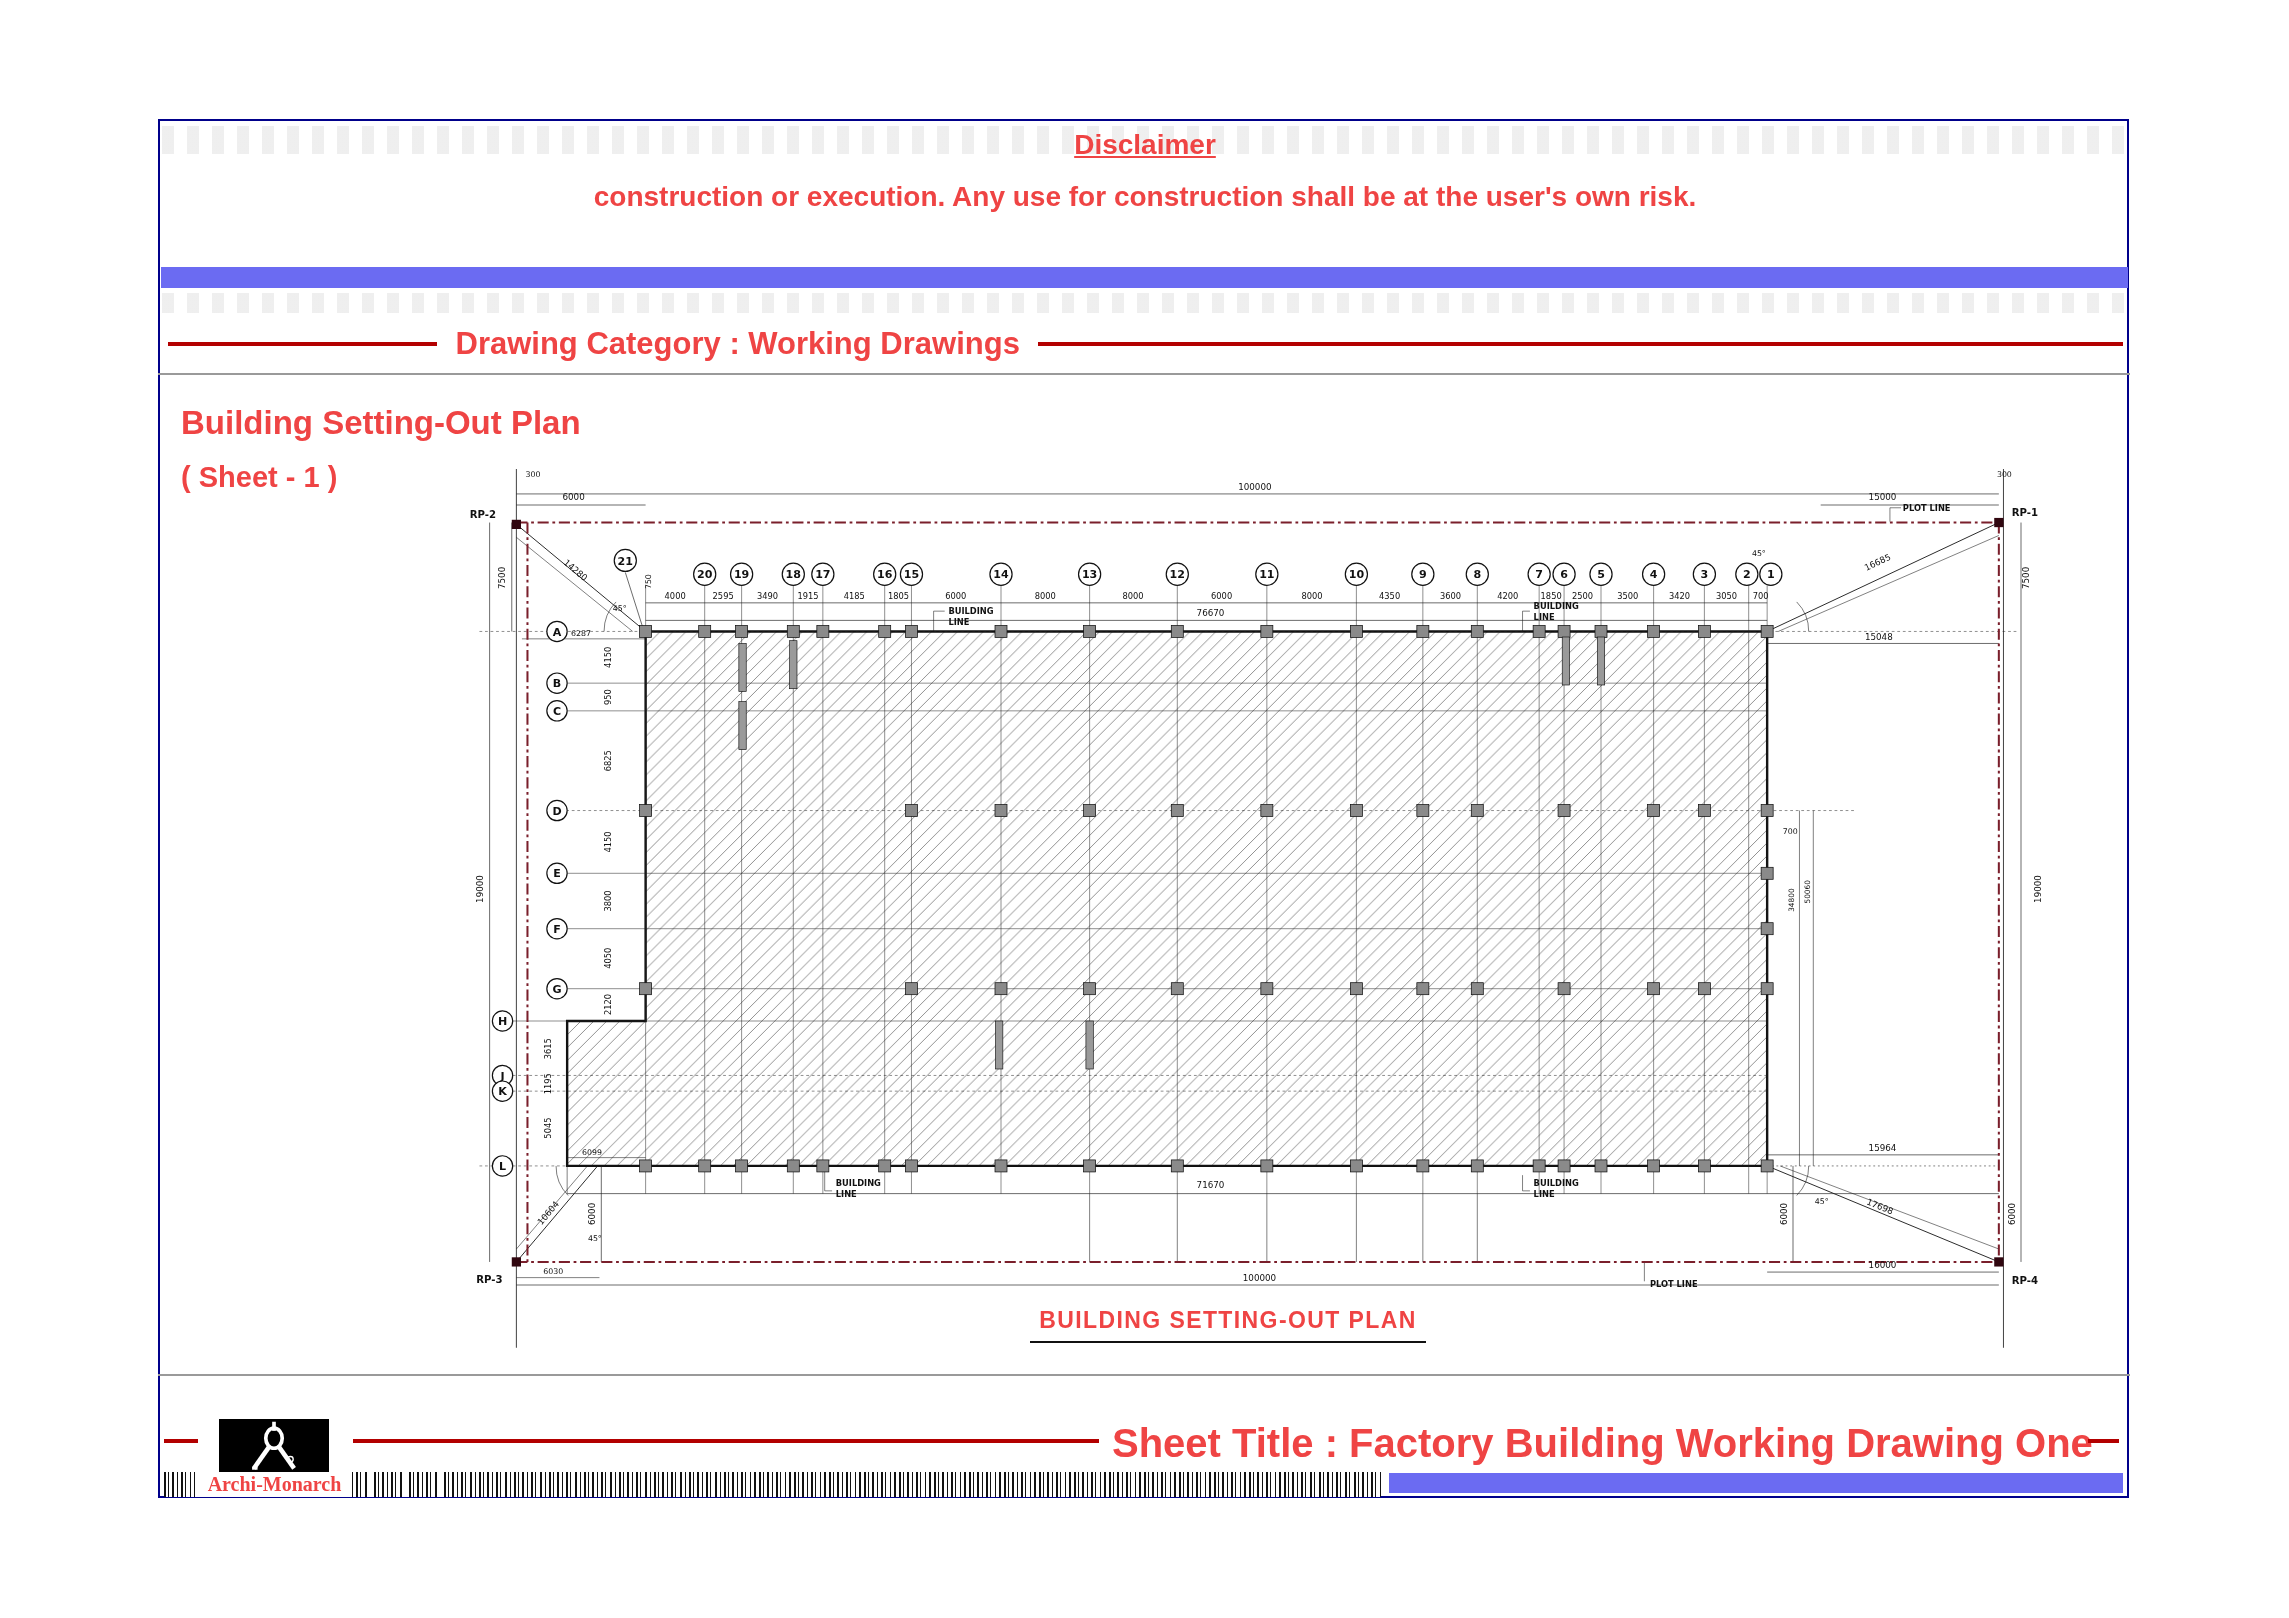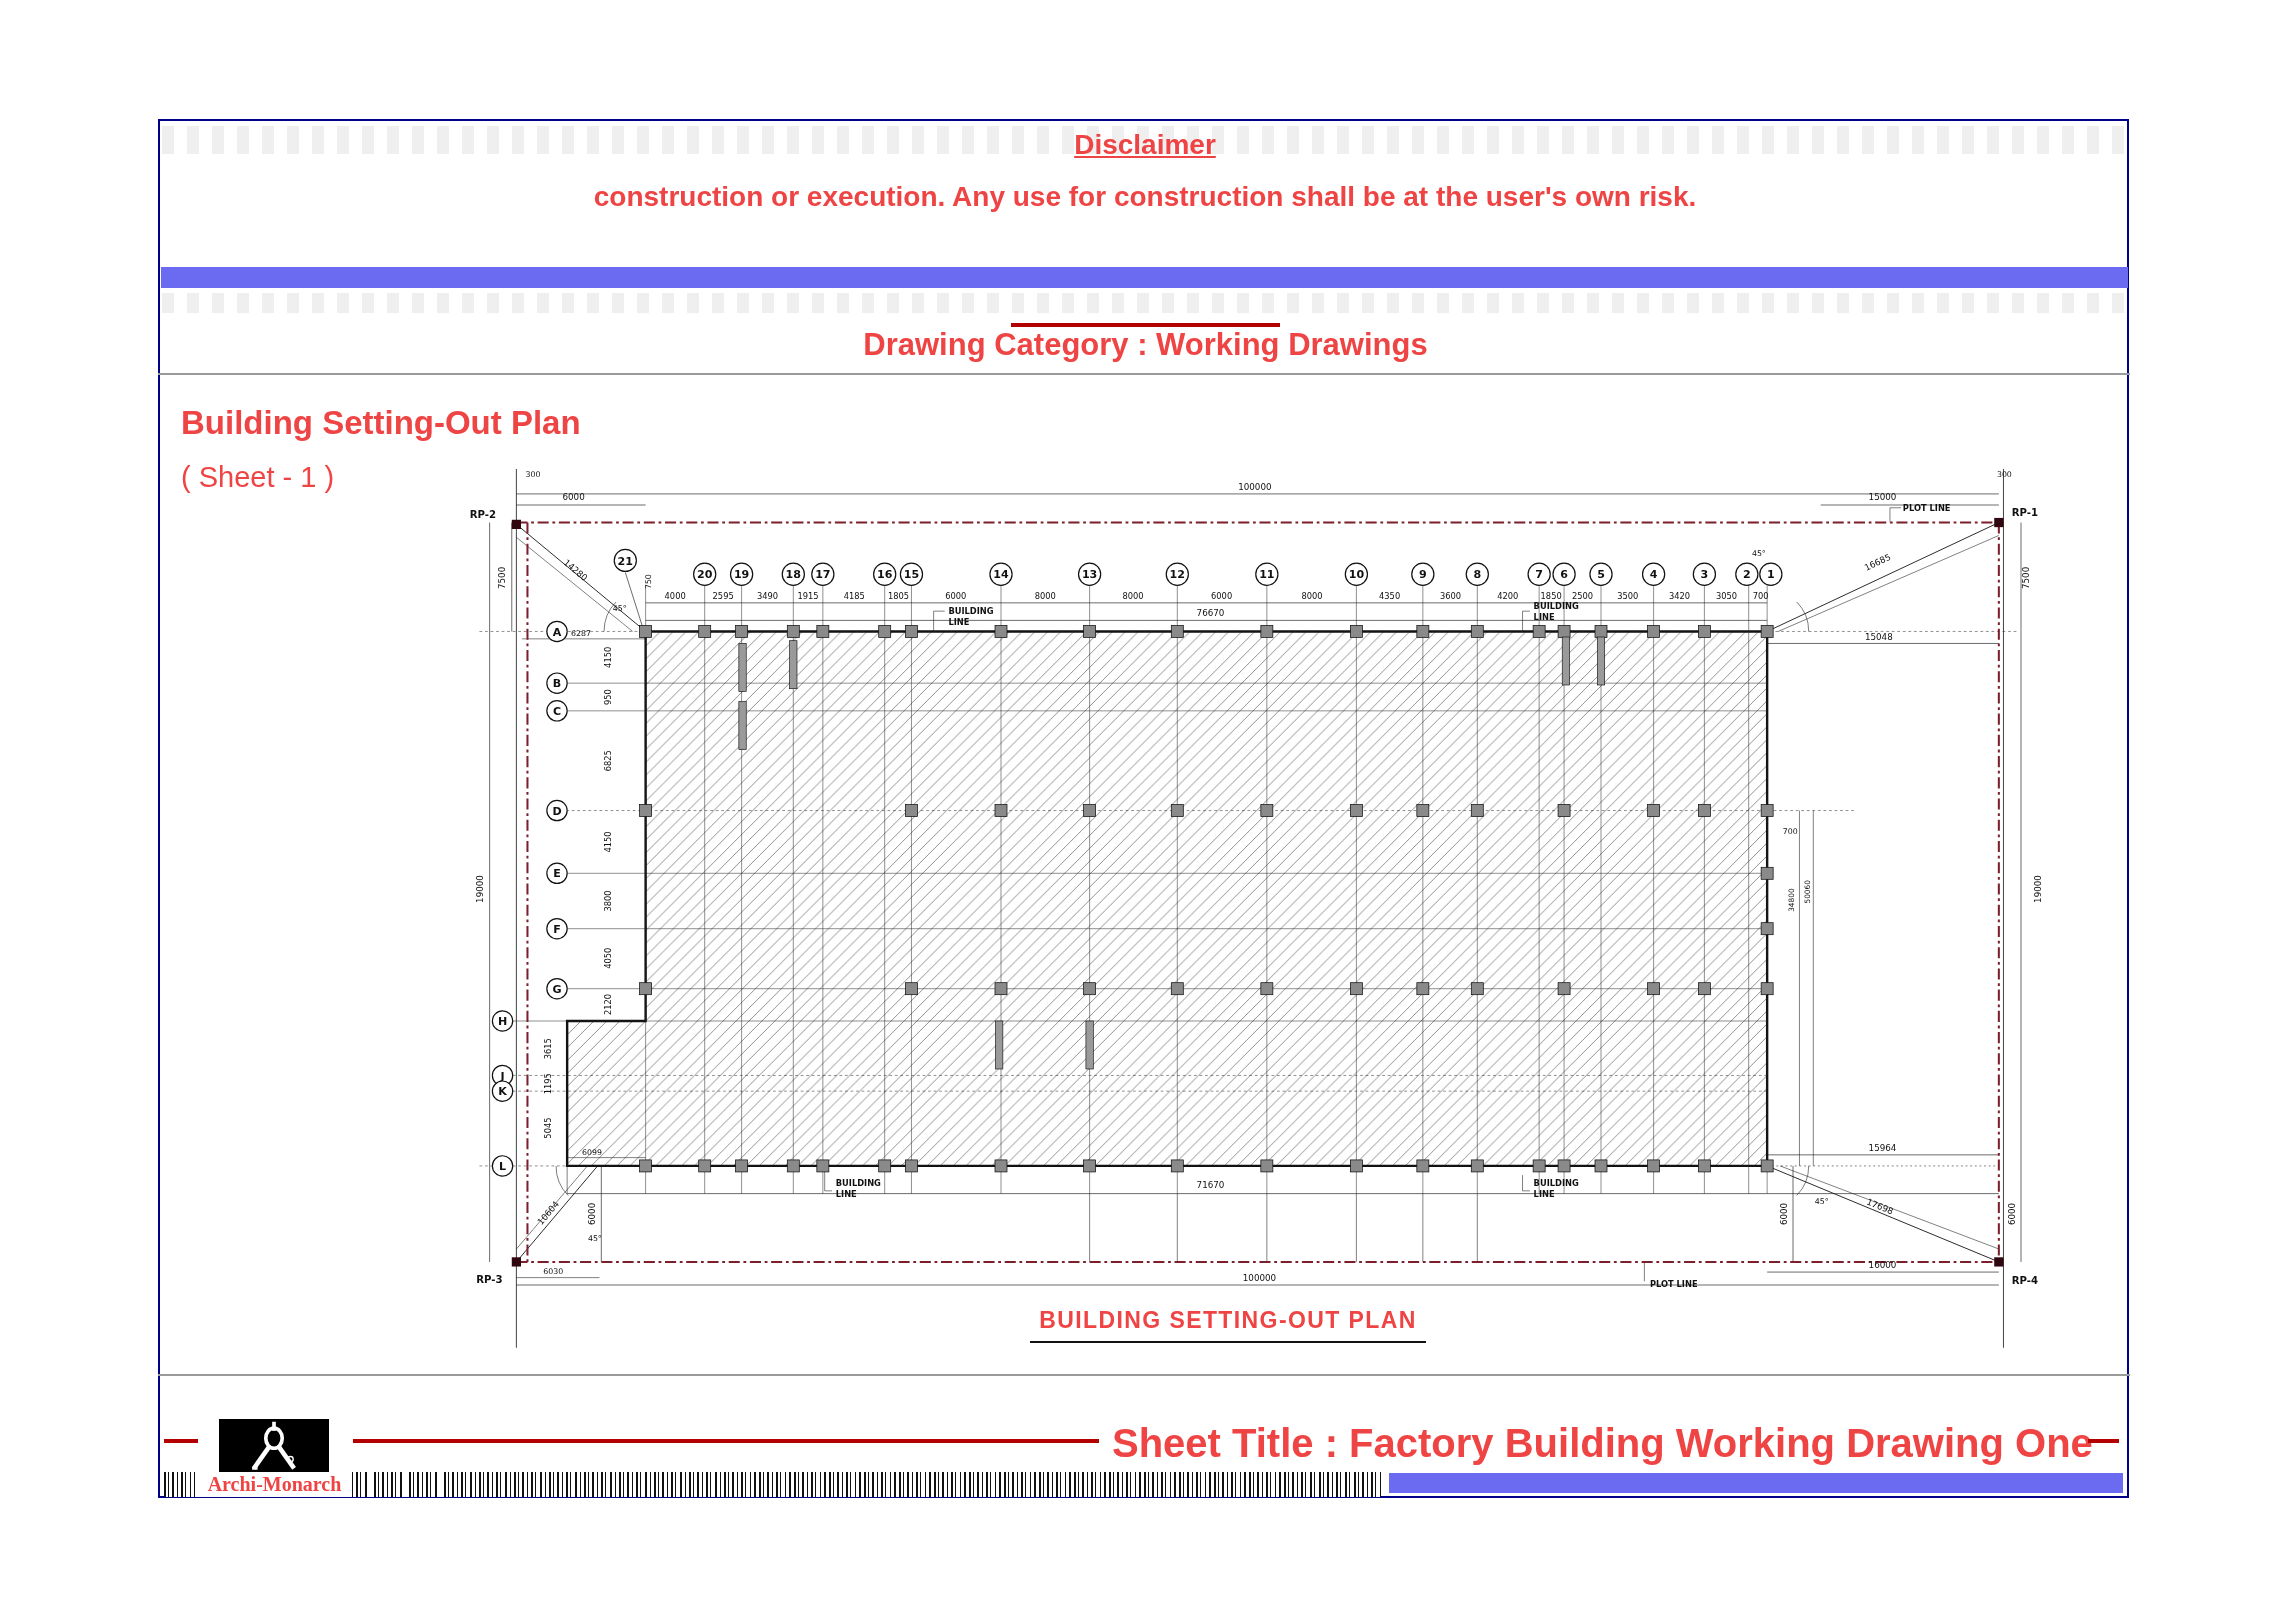--- a/index.html
+++ b/index.html
@@ -7,28 +7,28 @@
          font-family:"Liberation Sans",sans-serif;color:#ef4444;overflow:hidden;}
   .sheet-border{position:absolute;left:158px;top:119px;width:1967px;height:1375px;
          border:2.8px solid #00008b;background:#fff;}
   .wm{position:absolute;left:162px;background:repeating-linear-gradient(90deg,
         rgba(130,130,130,.13) 0 12px, transparent 12px 25px);width:1962px;}
   .disclaimer{position:absolute;left:185px;top:129px;width:1920px;text-align:center;}
   .disclaimer h1{margin:0;font-size:28px;font-weight:bold;text-decoration:underline;}
   .disclaimer p{margin:5.5px 0 0 0;font-size:28px;font-weight:bold;line-height:1.4;}
   .accent-bar{position:absolute;left:161px;top:267px;width:1967px;height:21px;background:#6b6bf2;}
   .category-row{position:absolute;left:168px;top:323px;width:1955px;height:42px;
-        display:flex;align-items:center;flex-direction:column;}
+        display:flex;align-items:center;}
   .redline{height:3.7px;background:#b30000;}
   .redline.fixed{width:269px;}
   .redline.grow{flex:1;}
   .category-row .cat-text{font-size:31px;font-weight:bold;margin:0 18.5px;white-space:nowrap;}
   .grayline{position:absolute;left:158px;width:1972px;height:1.8px;background:#9a9a9a;}
   .h-plan{position:absolute;left:181px;top:404px;font-size:33px;font-weight:bold;}
-  .h-sheet{position:absolute;left:181px;top:461px;font-size:29px;font-weight:normal;}
+  .h-sheet{position:absolute;left:181px;top:461px;font-size:29px;font-weight:bold;}
   .plan-svg{position:absolute;left:461px;top:457px;width:1680px;height:900px;}
   .plan-caption{position:absolute;left:951px;top:1307px;width:554px;text-align:center;}
   .plan-caption span{display:inline-block;font-size:23px;font-weight:bold;letter-spacing:1.4px;
         padding:0 9.2px 6.5px 9.2px;border-bottom:2.3px solid #111;white-space:nowrap;}
   .footer-dash{position:absolute;height:3.7px;background:#b30000;}
   .logo-box{position:absolute;left:219px;top:1419px;width:110px;height:53px;background:#000;}
   .sheet-title{position:absolute;left:1112px;top:1421px;font-size:40px;font-weight:bold;white-space:nowrap;}
   .barcode{position:absolute;left:164px;top:1472px;width:1217px;height:25px;
         background:repeating-linear-gradient(90deg,#111 0 1.8px,#fff 1.8px 3.7px,#111 3.7px 4.6px,
         #fff 4.6px 8.3px,#111 8.3px 10px,#fff 10px 13px,#111 13px 14px,#fff 14px 17.5px);}

